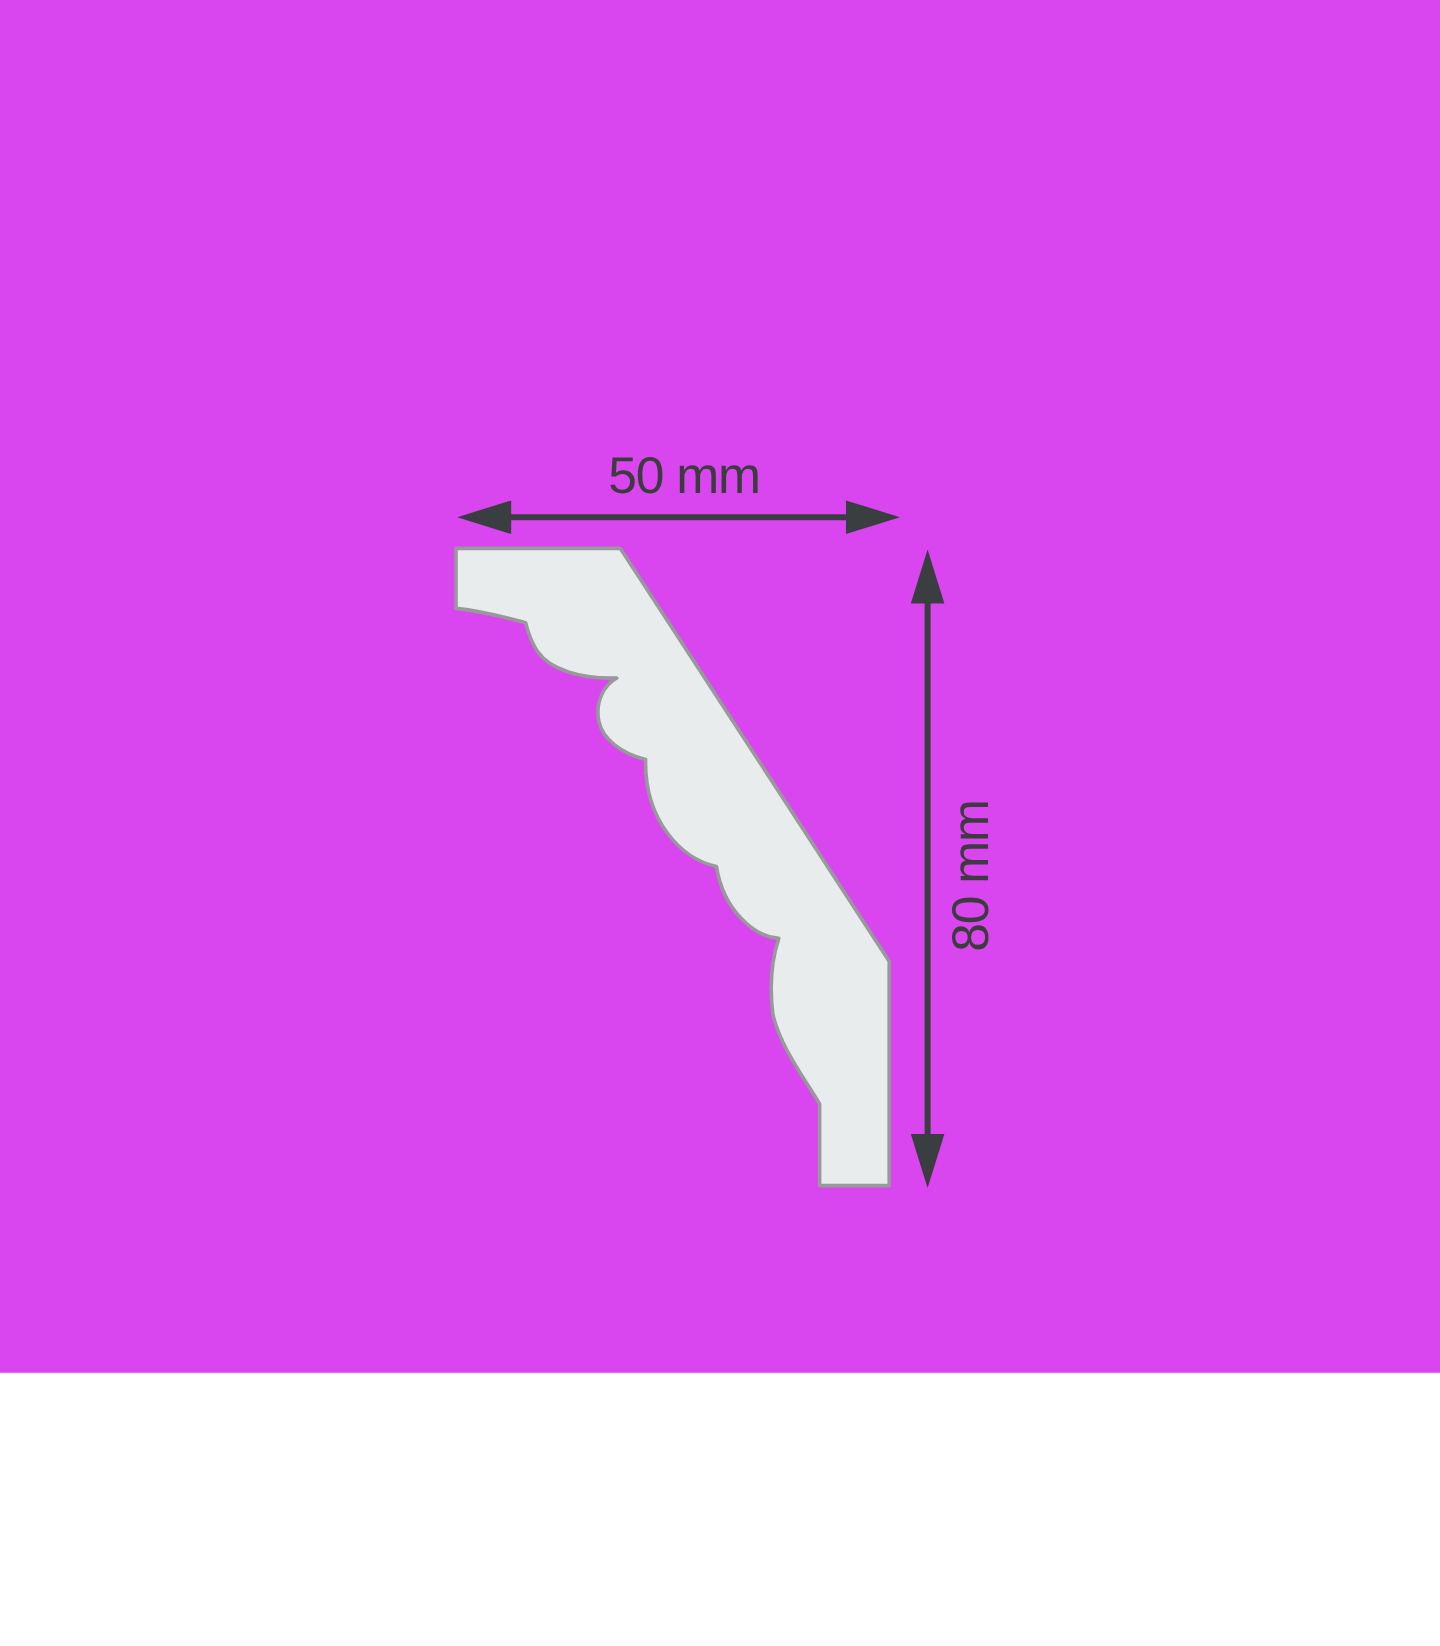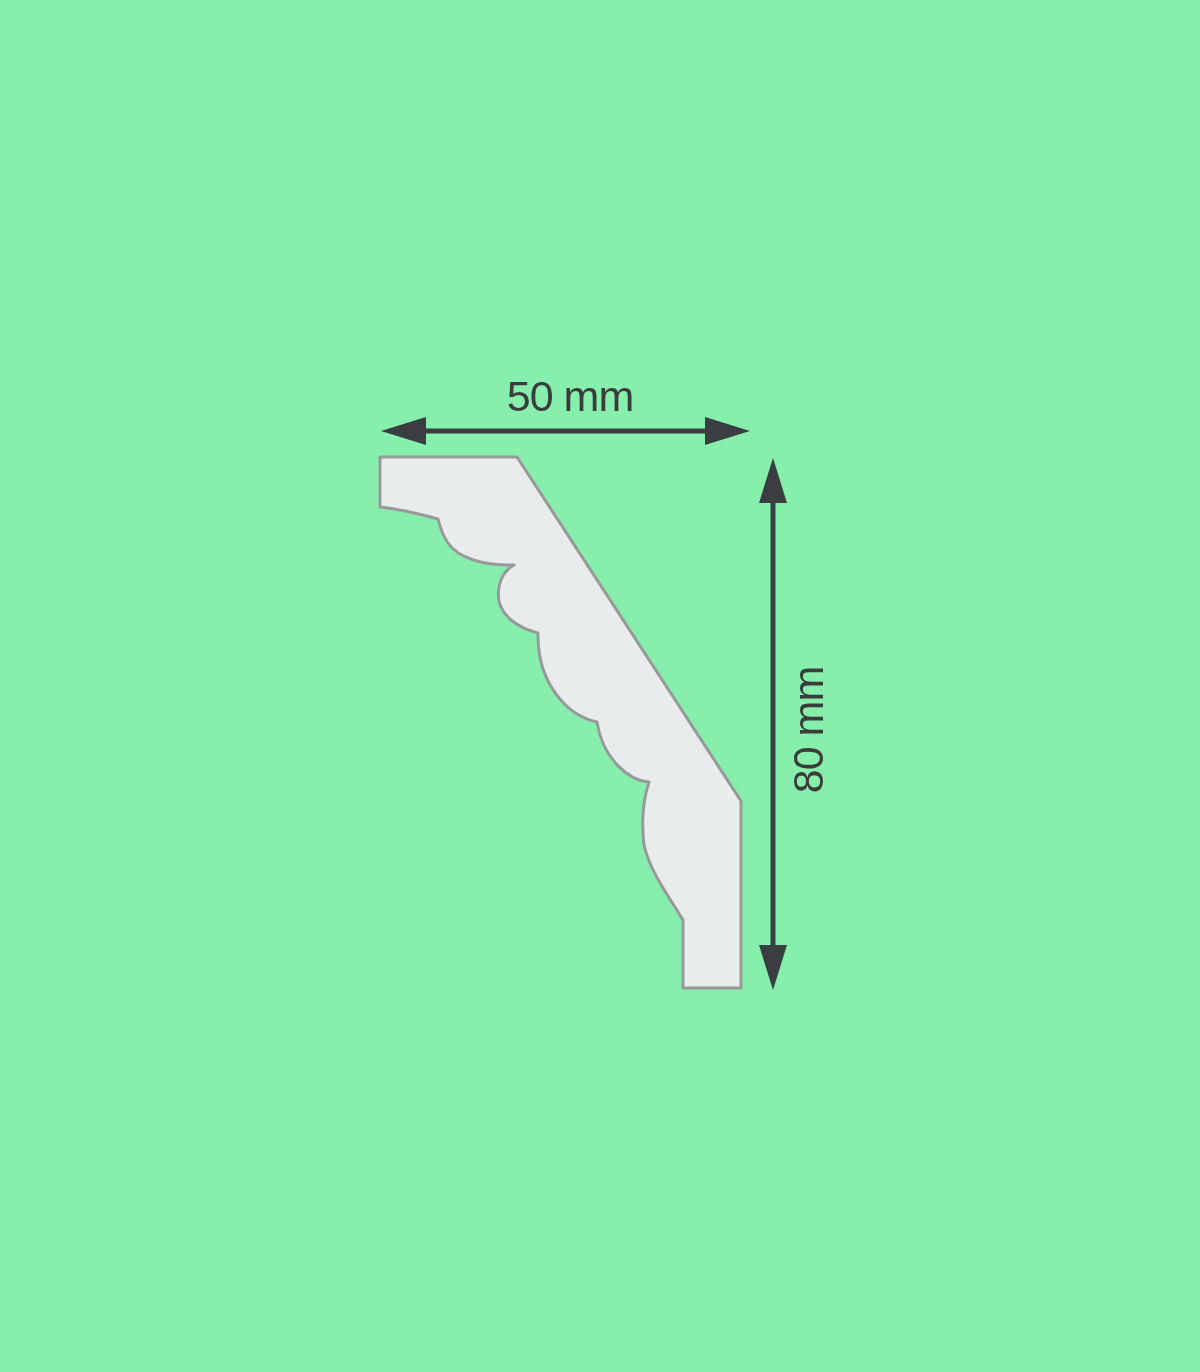--- a/index.html
+++ b/index.html
@@ -7,22 +7,22 @@
     padding: 0;
     background: #ffffff;
     width: 1200px;
     height: 1372px;
     font-family: "Liberation Sans", sans-serif;
     overflow: hidden;
   }
   .stage {
     position: relative;
     width: 1200px;
-    height: 1372px;
-    background: #86efac;
+    height: 1144px;
+    background: #d946ef;
     text-align: right;
   }
   svg.diagram {
     position: absolute;
     left: 0;
     top: 0;
     width: 1200px;
     height: 1372px;
     display: block;
   }

